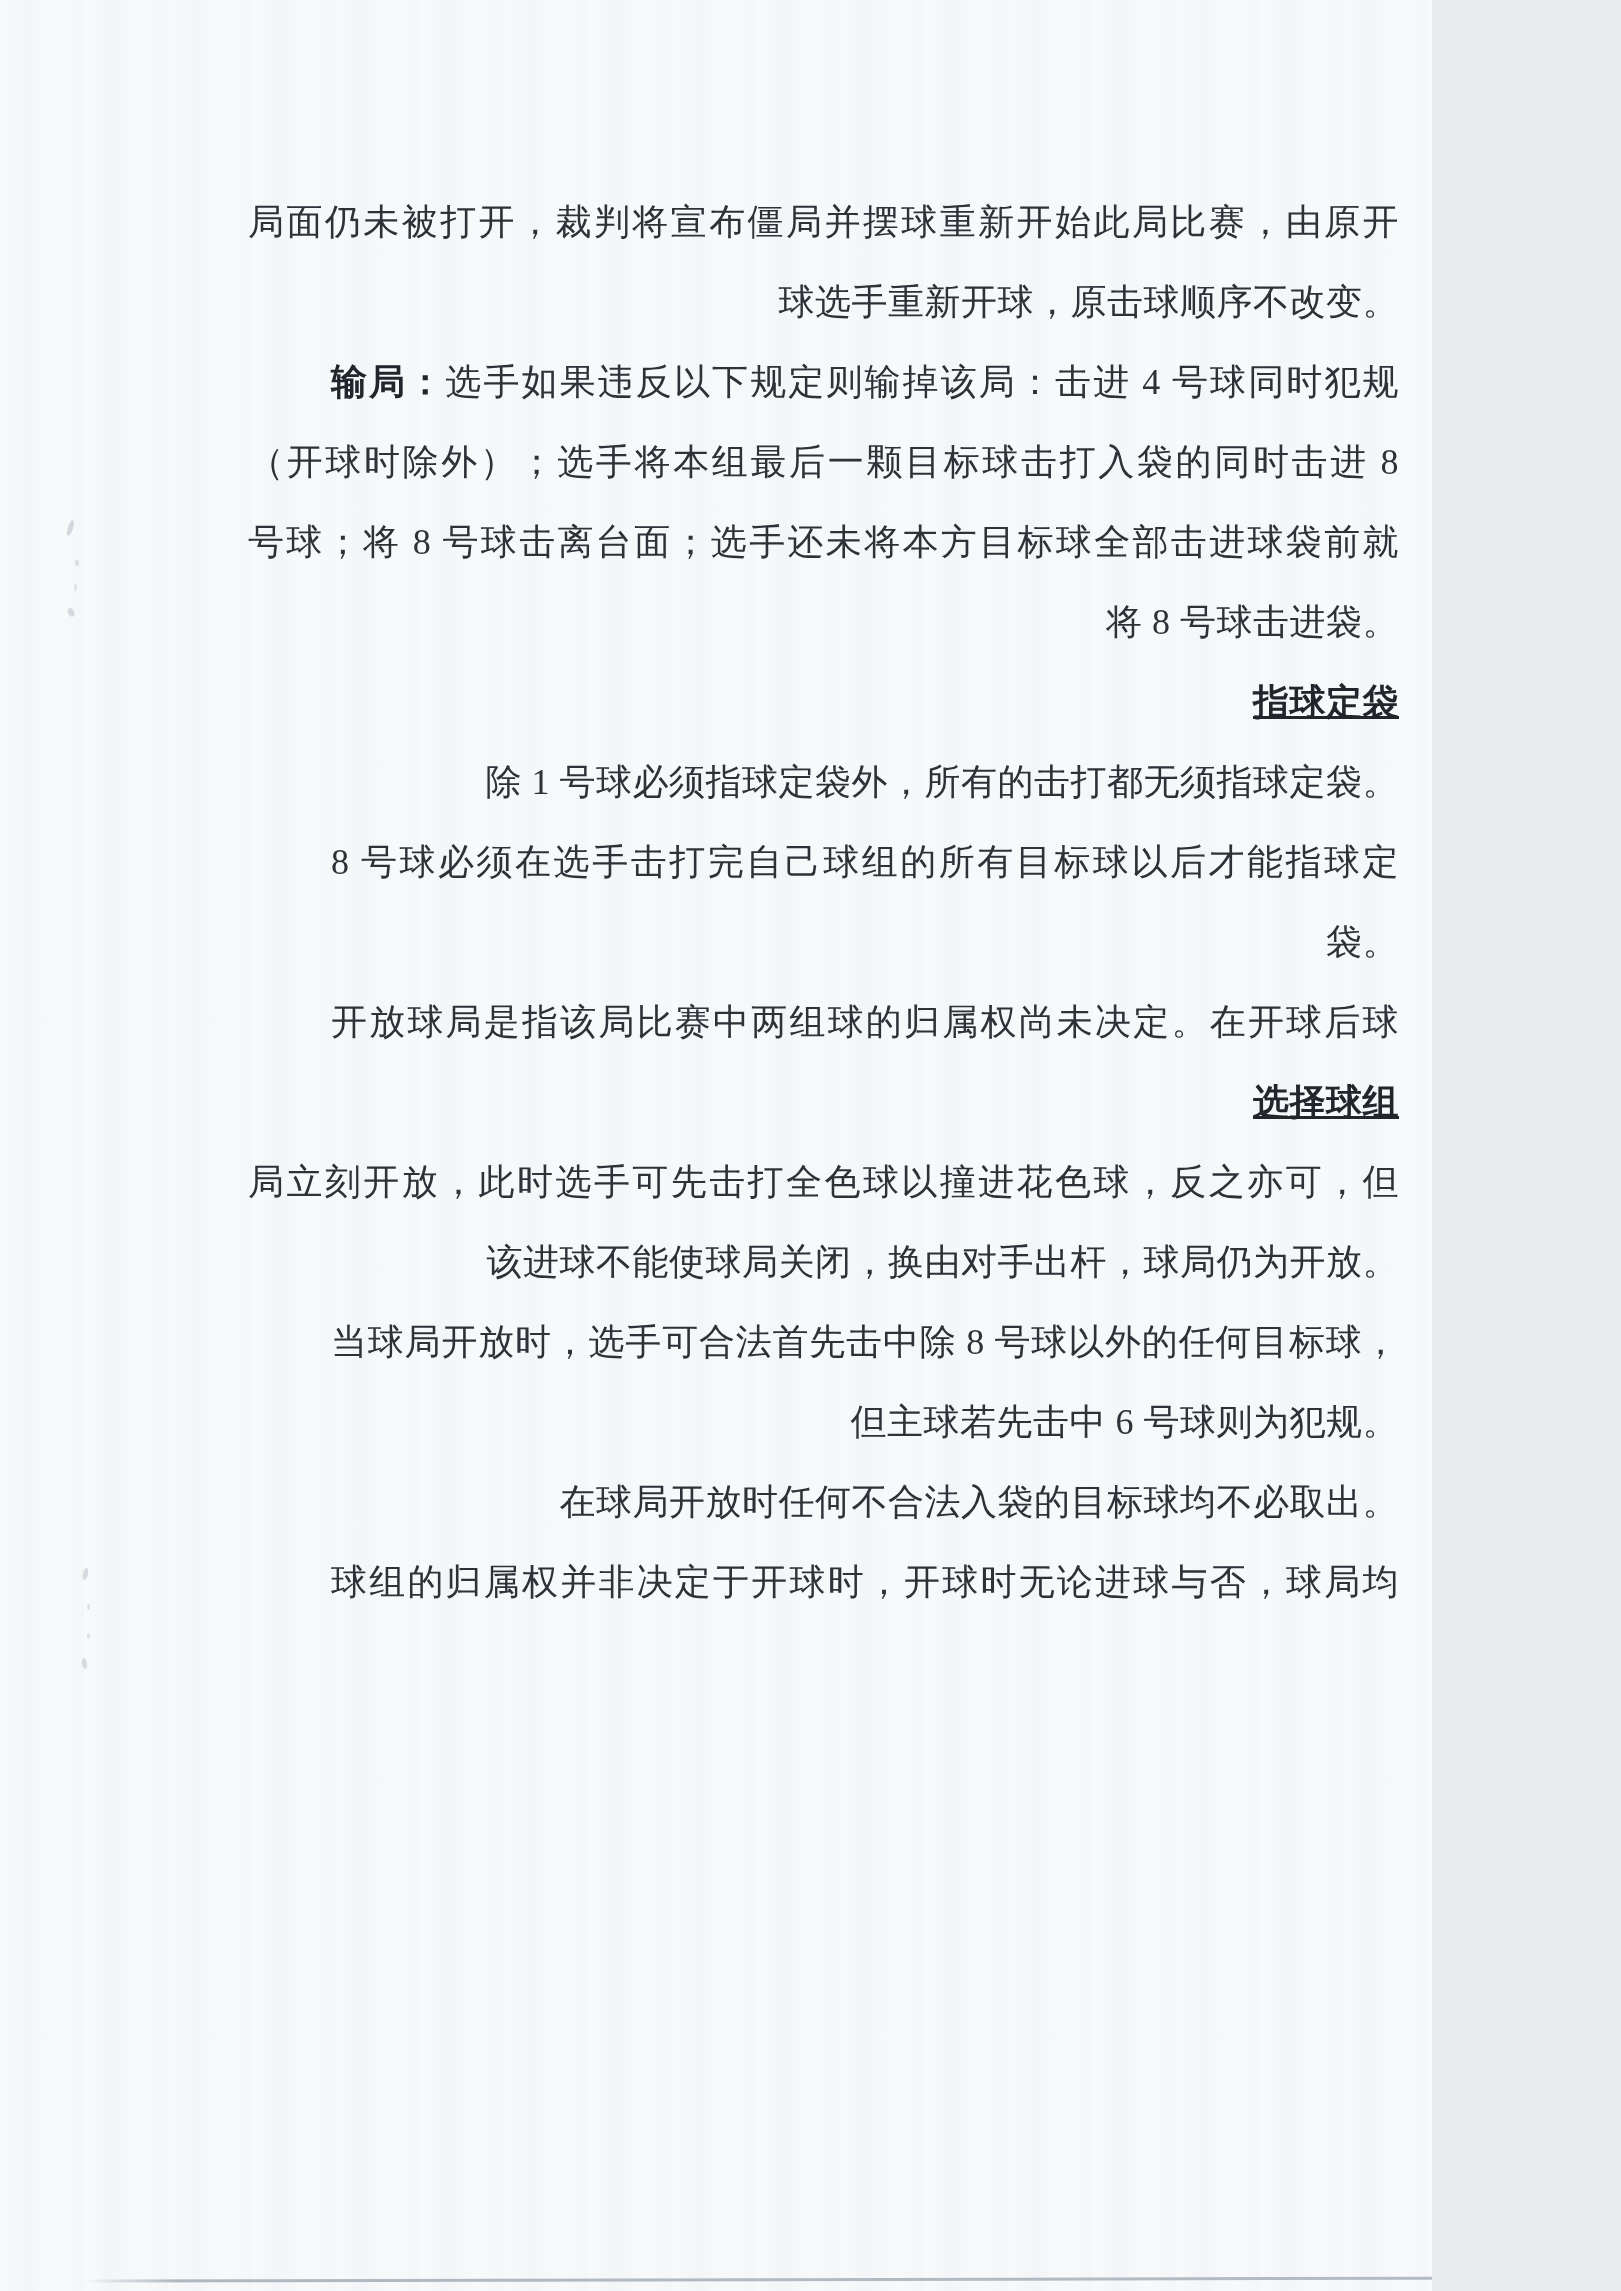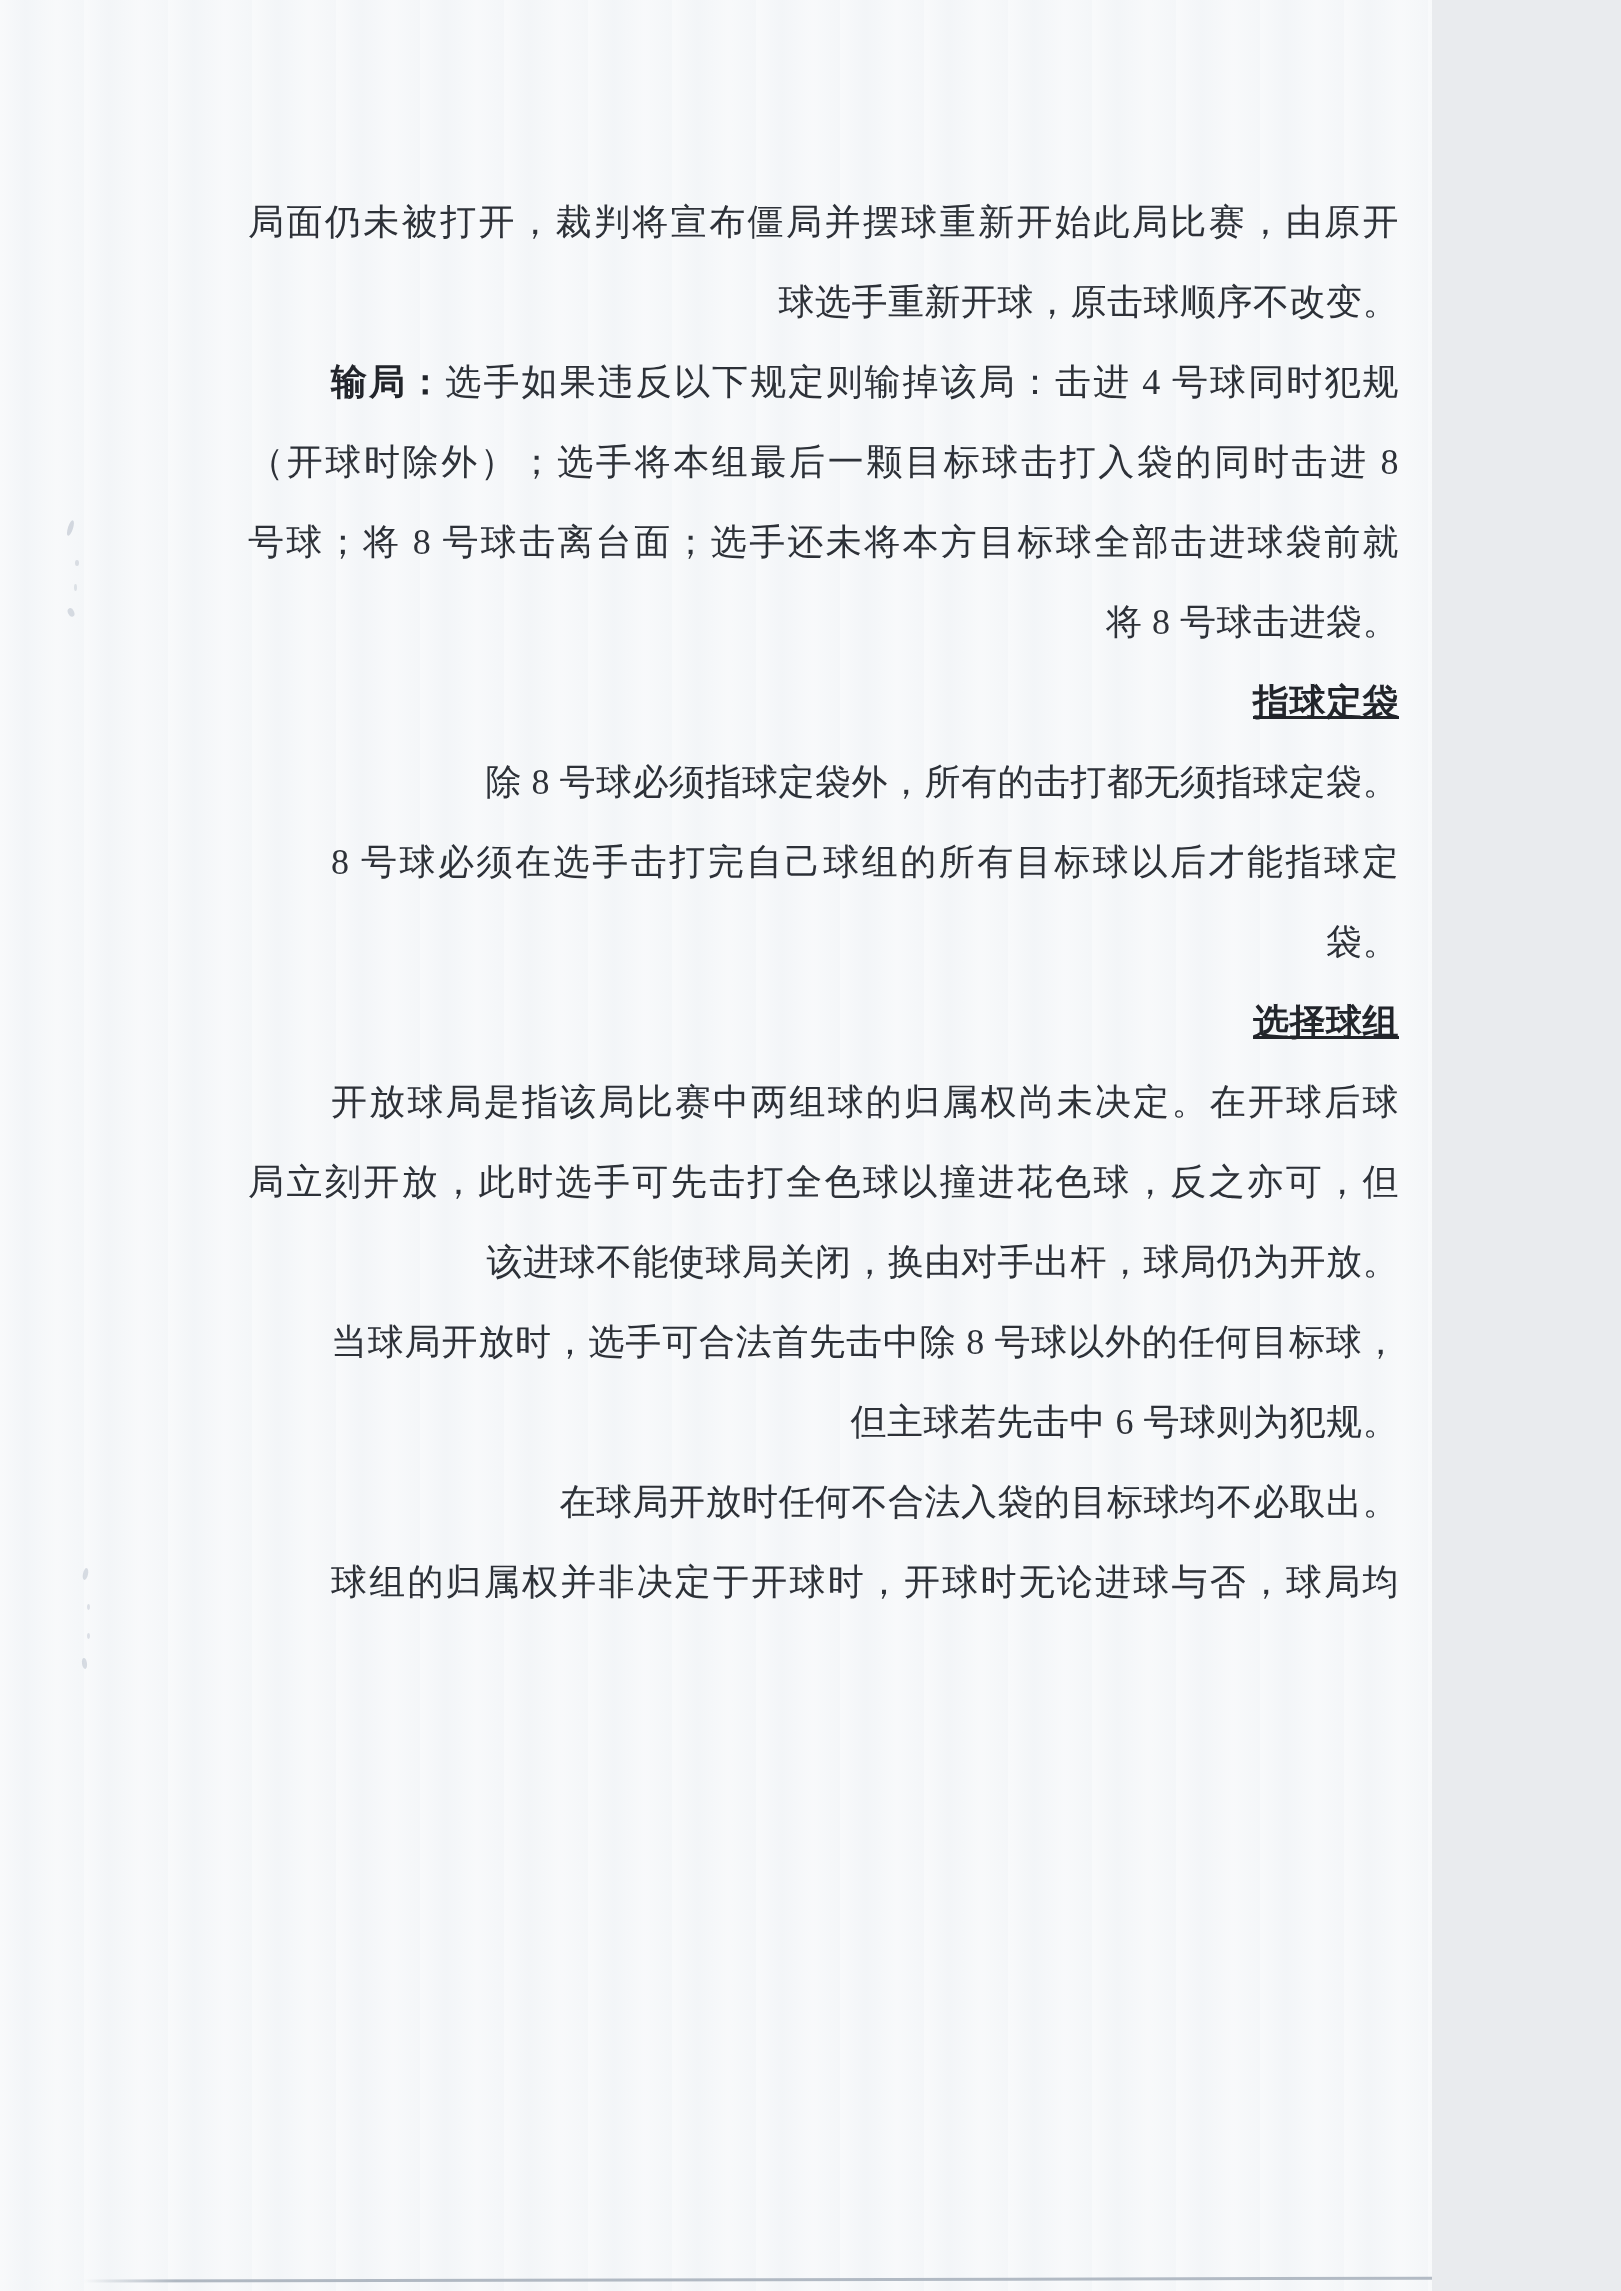--- a/index.html
+++ b/index.html
@@ -83,26 +83,26 @@
 
     <div class="line j">局面仍未被打开，裁判将宣布僵局并摆球重新开始此局比赛，由原开</div>
     <div class="line">球选手重新开球，原击球顺序不改变。</div>
 
     <div class="line j ind"><span class="b">输局：</span><span>选手如果违反以下规定则输掉该局：击进 4 号球同时犯规</span></div>
     <div class="line j">（开球时除外）；选手将本组最后一颗目标球击打入袋的同时击进 8</div>
     <div class="line j">号球；将 8 号球击离台面；选手还未将本方目标球全部击进球袋前就</div>
     <div class="line">将 8 号球击进袋。</div>
 
     <div class="line head ind">指球定袋</div>
-    <div class="line ind">除 8 号球必须指球定袋外，所有的击打都无须指球定袋。</div>
+    <div class="line ind">除 1 号球必须指球定袋外，所有的击打都无须指球定袋。</div>
     <div class="line j ind">8 号球必须在选手击打完自己球组的所有目标球以后才能指球定</div>
     <div class="line">袋。</div>
 
+    <div class="line j ind">开放球局是指该局比赛中两组球的归属权尚未决定。在开球后球</div>
     <div class="line head ind">选择球组</div>
-    <div class="line j ind">开放球局是指该局比赛中两组球的归属权尚未决定。在开球后球</div>
     <div class="line j">局立刻开放，此时选手可先击打全色球以撞进花色球，反之亦可，但</div>
     <div class="line">该进球不能使球局关闭，换由对手出杆，球局仍为开放。</div>
 
     <div class="line j ind">当球局开放时，选手可合法首先击中除 8 号球以外的任何目标球，</div>
     <div class="line">但主球若先击中 6 号球则为犯规。</div>
 
     <div class="line ind">在球局开放时任何不合法入袋的目标球均不必取出。</div>
 
     <div class="line j ind">球组的归属权并非决定于开球时，开球时无论进球与否，球局均</div>
   </div>

